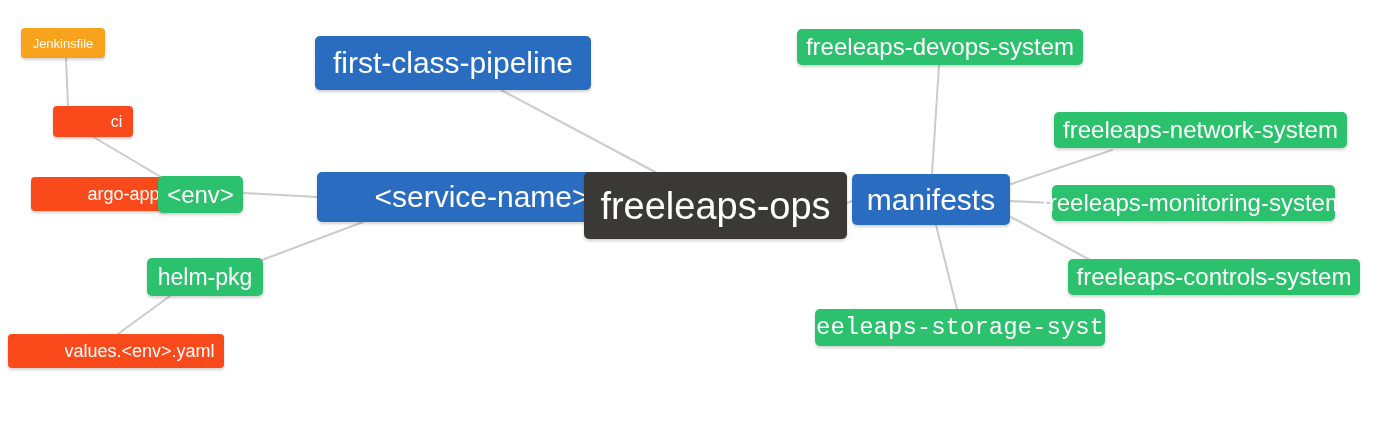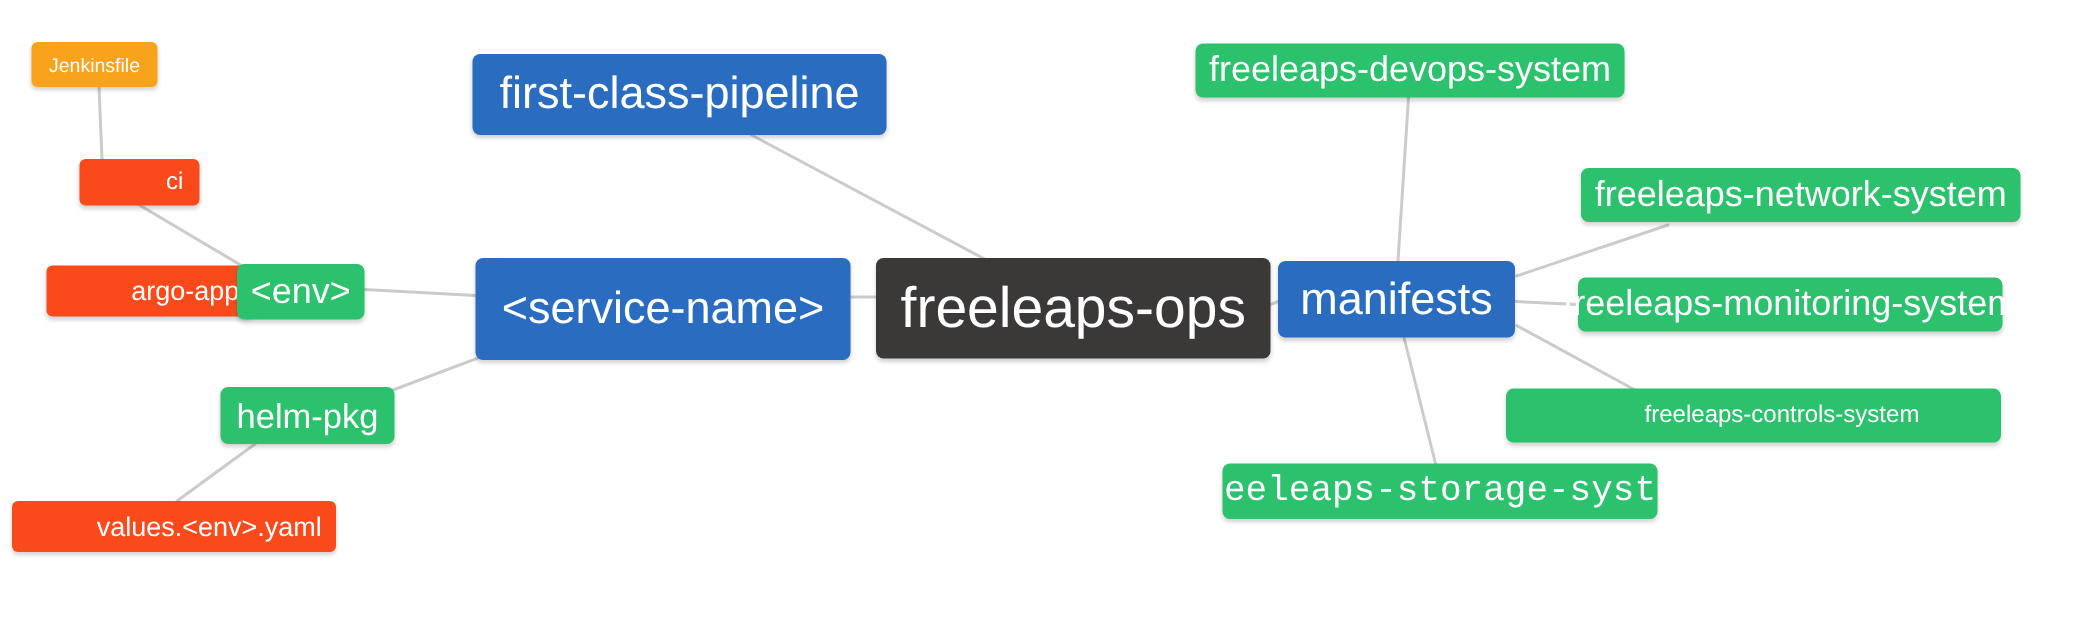--- a/index.html
+++ b/index.html
@@ -47,27 +47,27 @@
   .dark  { background: #3b3838; }
 
   
   .n-jenkinsfile   { left: 21px;   top: 28px;  width: 84px;  height: 30px; font-size: 13px; border-radius: 4px; }
   .n-ci            { left: 53px;   top: 106px; width: 33px;  height: 31px; font-size: 16px; border-radius: 4px; }
   .n-argo-app      { left: 31px;   top: 177px; width: 91px;  height: 34px; font-size: 18px; border-radius: 4px; }
   .n-env           { left: 158px;  top: 176px; width: 85px;  height: 37px; font-size: 24px; }
   .n-helm-pkg      { left: 147px;  top: 258px; width: 116px; height: 38px; font-size: 23px; }
   .n-values        { left: 8px;    top: 334px; width: 169px; height: 34px; font-size: 18px; border-radius: 4px; }
   .n-fcp           { left: 315px;  top: 36px;  width: 276px; height: 54px; font-size: 30px; }
-  .n-service       { left: 317px;  top: 172px; width: 250px; height: 68px; font-size: 30px; }
+  .n-service       { left: 317px;  top: 172px; width: 250px; height: 50px; font-size: 30px; padding-left: 40px; }
   .n-ops           { left: 584px;  top: 172px; width: 263px; height: 67px; font-size: 38px; }
   .n-manifests     { left: 852px;  top: 174px; width: 158px; height: 51px; font-size: 30px; }
   .n-devops        { left: 797px;  top: 29px;  width: 286px; height: 36px; font-size: 24px; }
   .n-network       { left: 1054px; top: 112px; width: 293px; height: 36px; font-size: 24px; }
   .n-monitoring    { left: 1052px; top: 185px; width: 283px; height: 36px; font-size: 24px; }
-  .n-controls      { left: 1004px; top: 259px; width: 292px; height: 36px; font-size: 16px; padding-left: 38px; }
+  .n-controls      { left: 1068px; top: 259px; width: 292px; height: 36px; font-size: 24px; }
   .n-storage       { left: 815px;  top: 309px; width: 290px; height: 37px; font-size: 24px; font-family: Liberation Mono, monospace; }
 </style>
 </head>
 <body>
 
 <div id="canvas">
 
   <svg id="edges" viewBox="0 0 1390 421" xmlns="http://www.w3.org/2000/svg">
     <line x1="66" y1="58" x2="68" y2="106"></line>
     <line x1="85" y1="132" x2="166" y2="180"></line>

